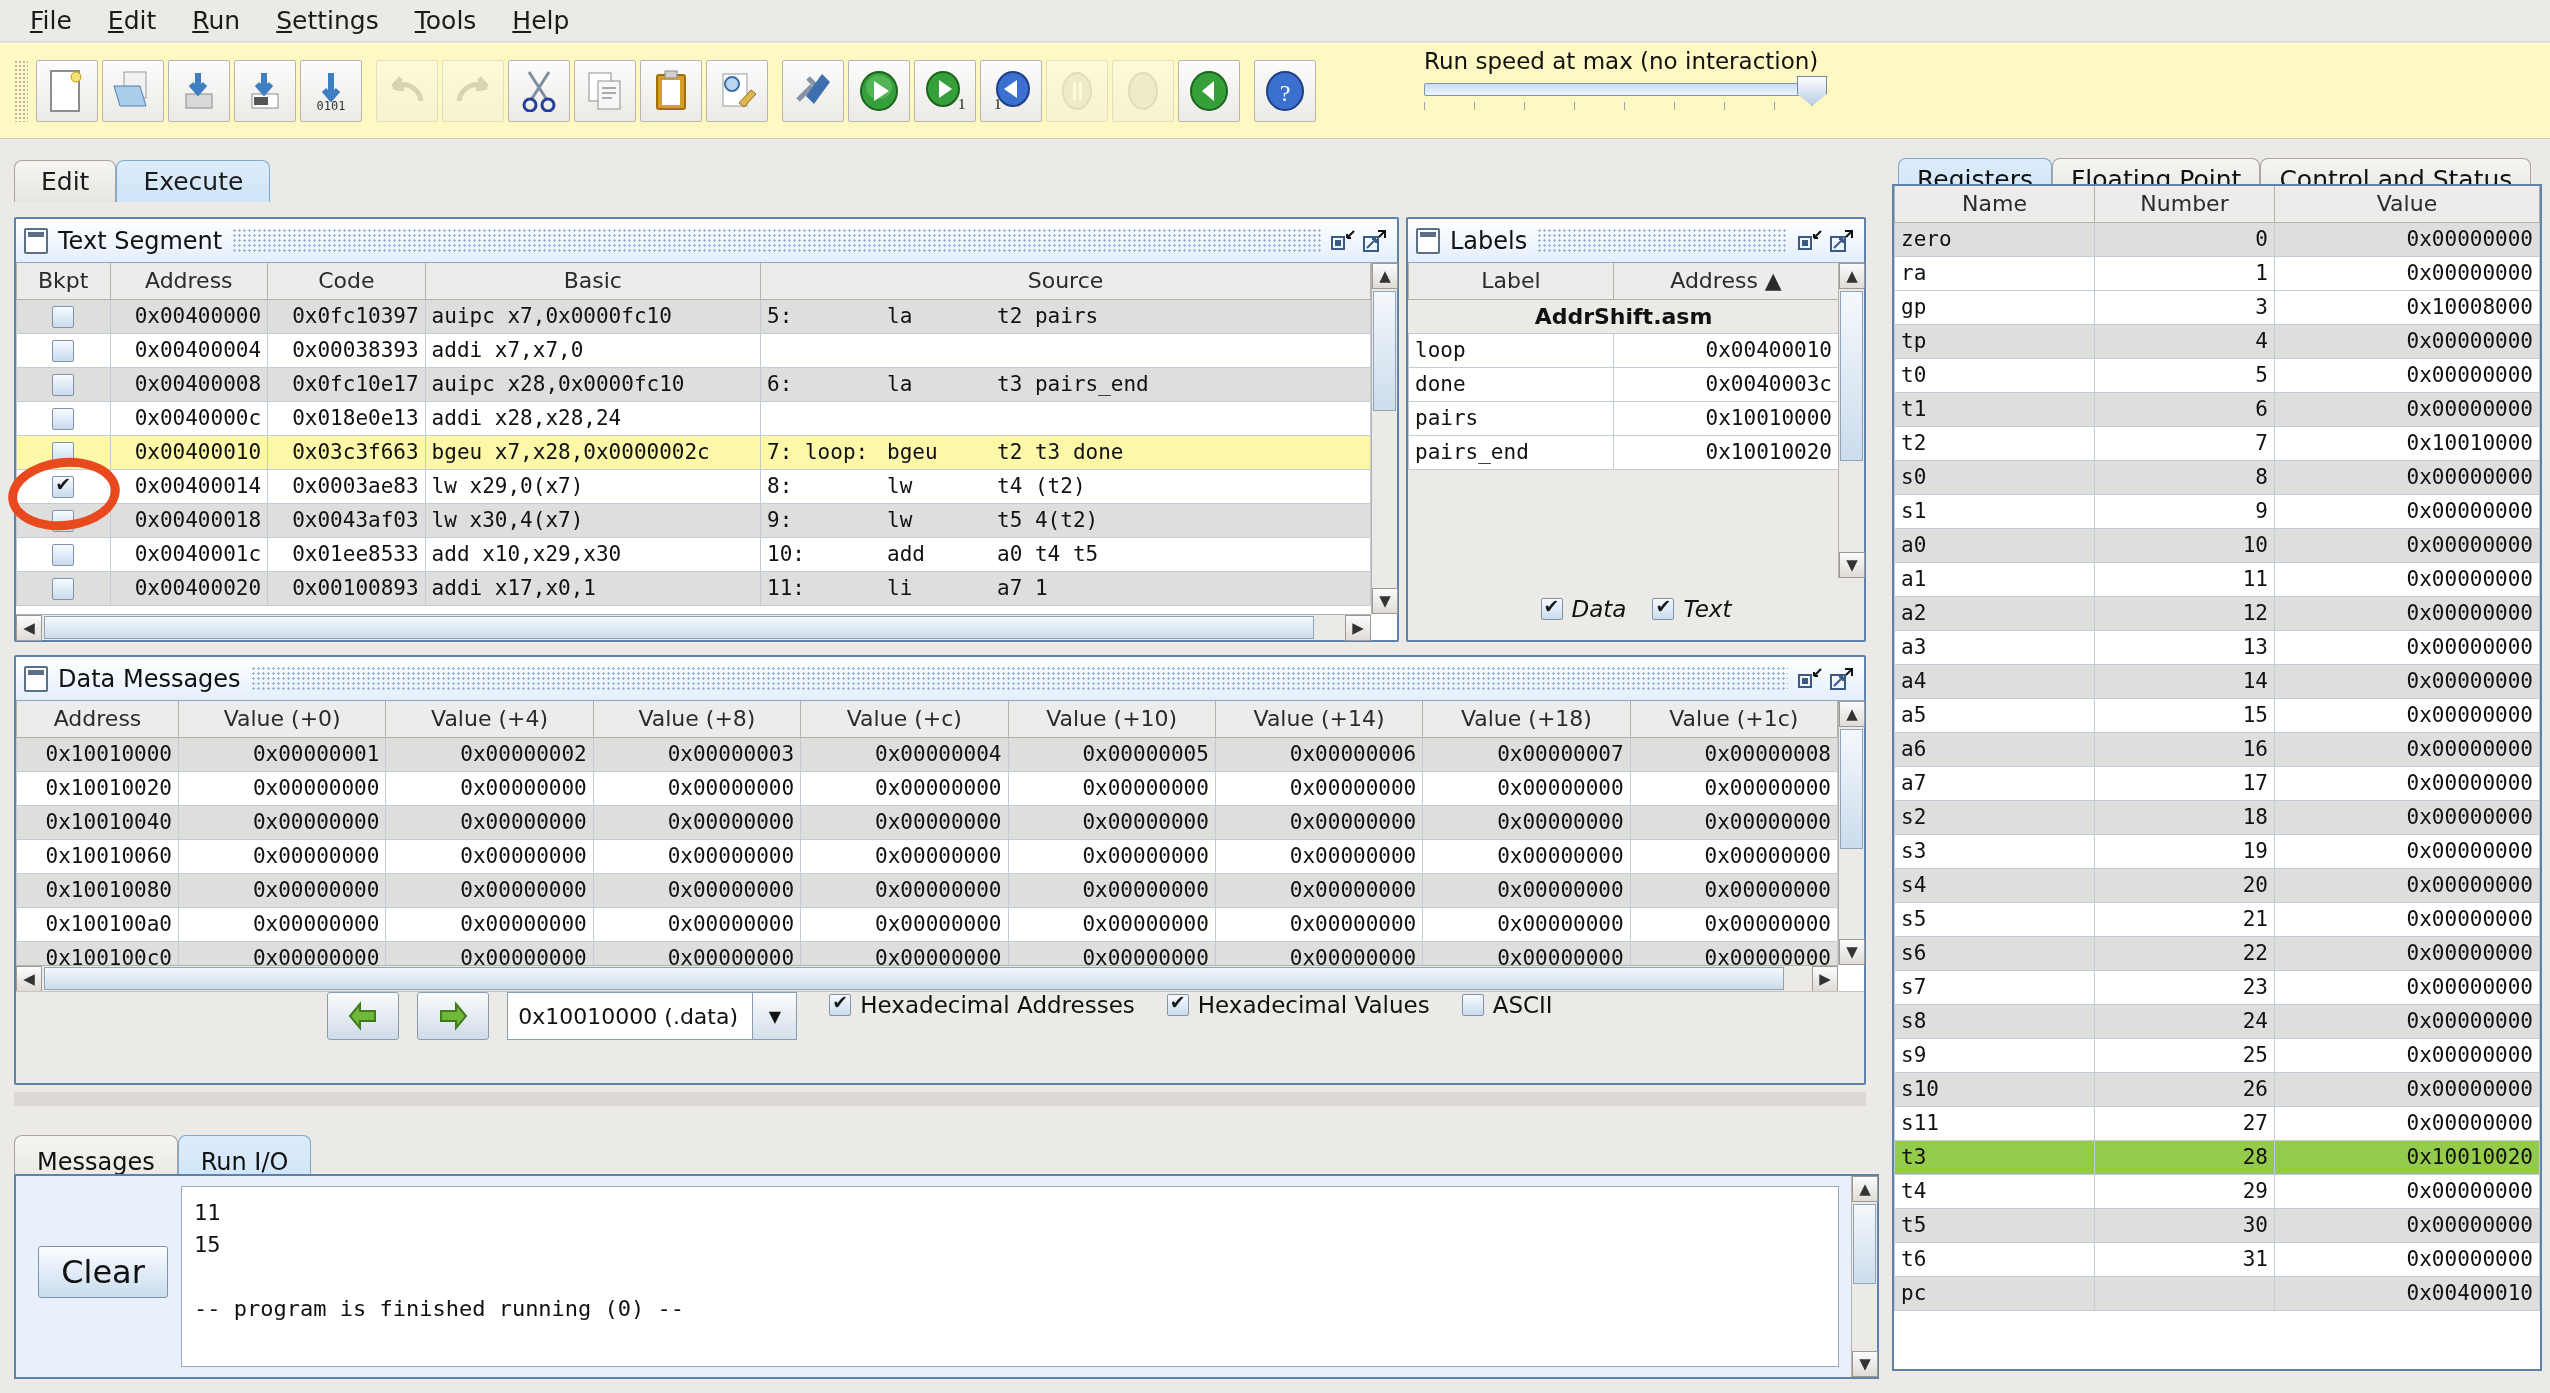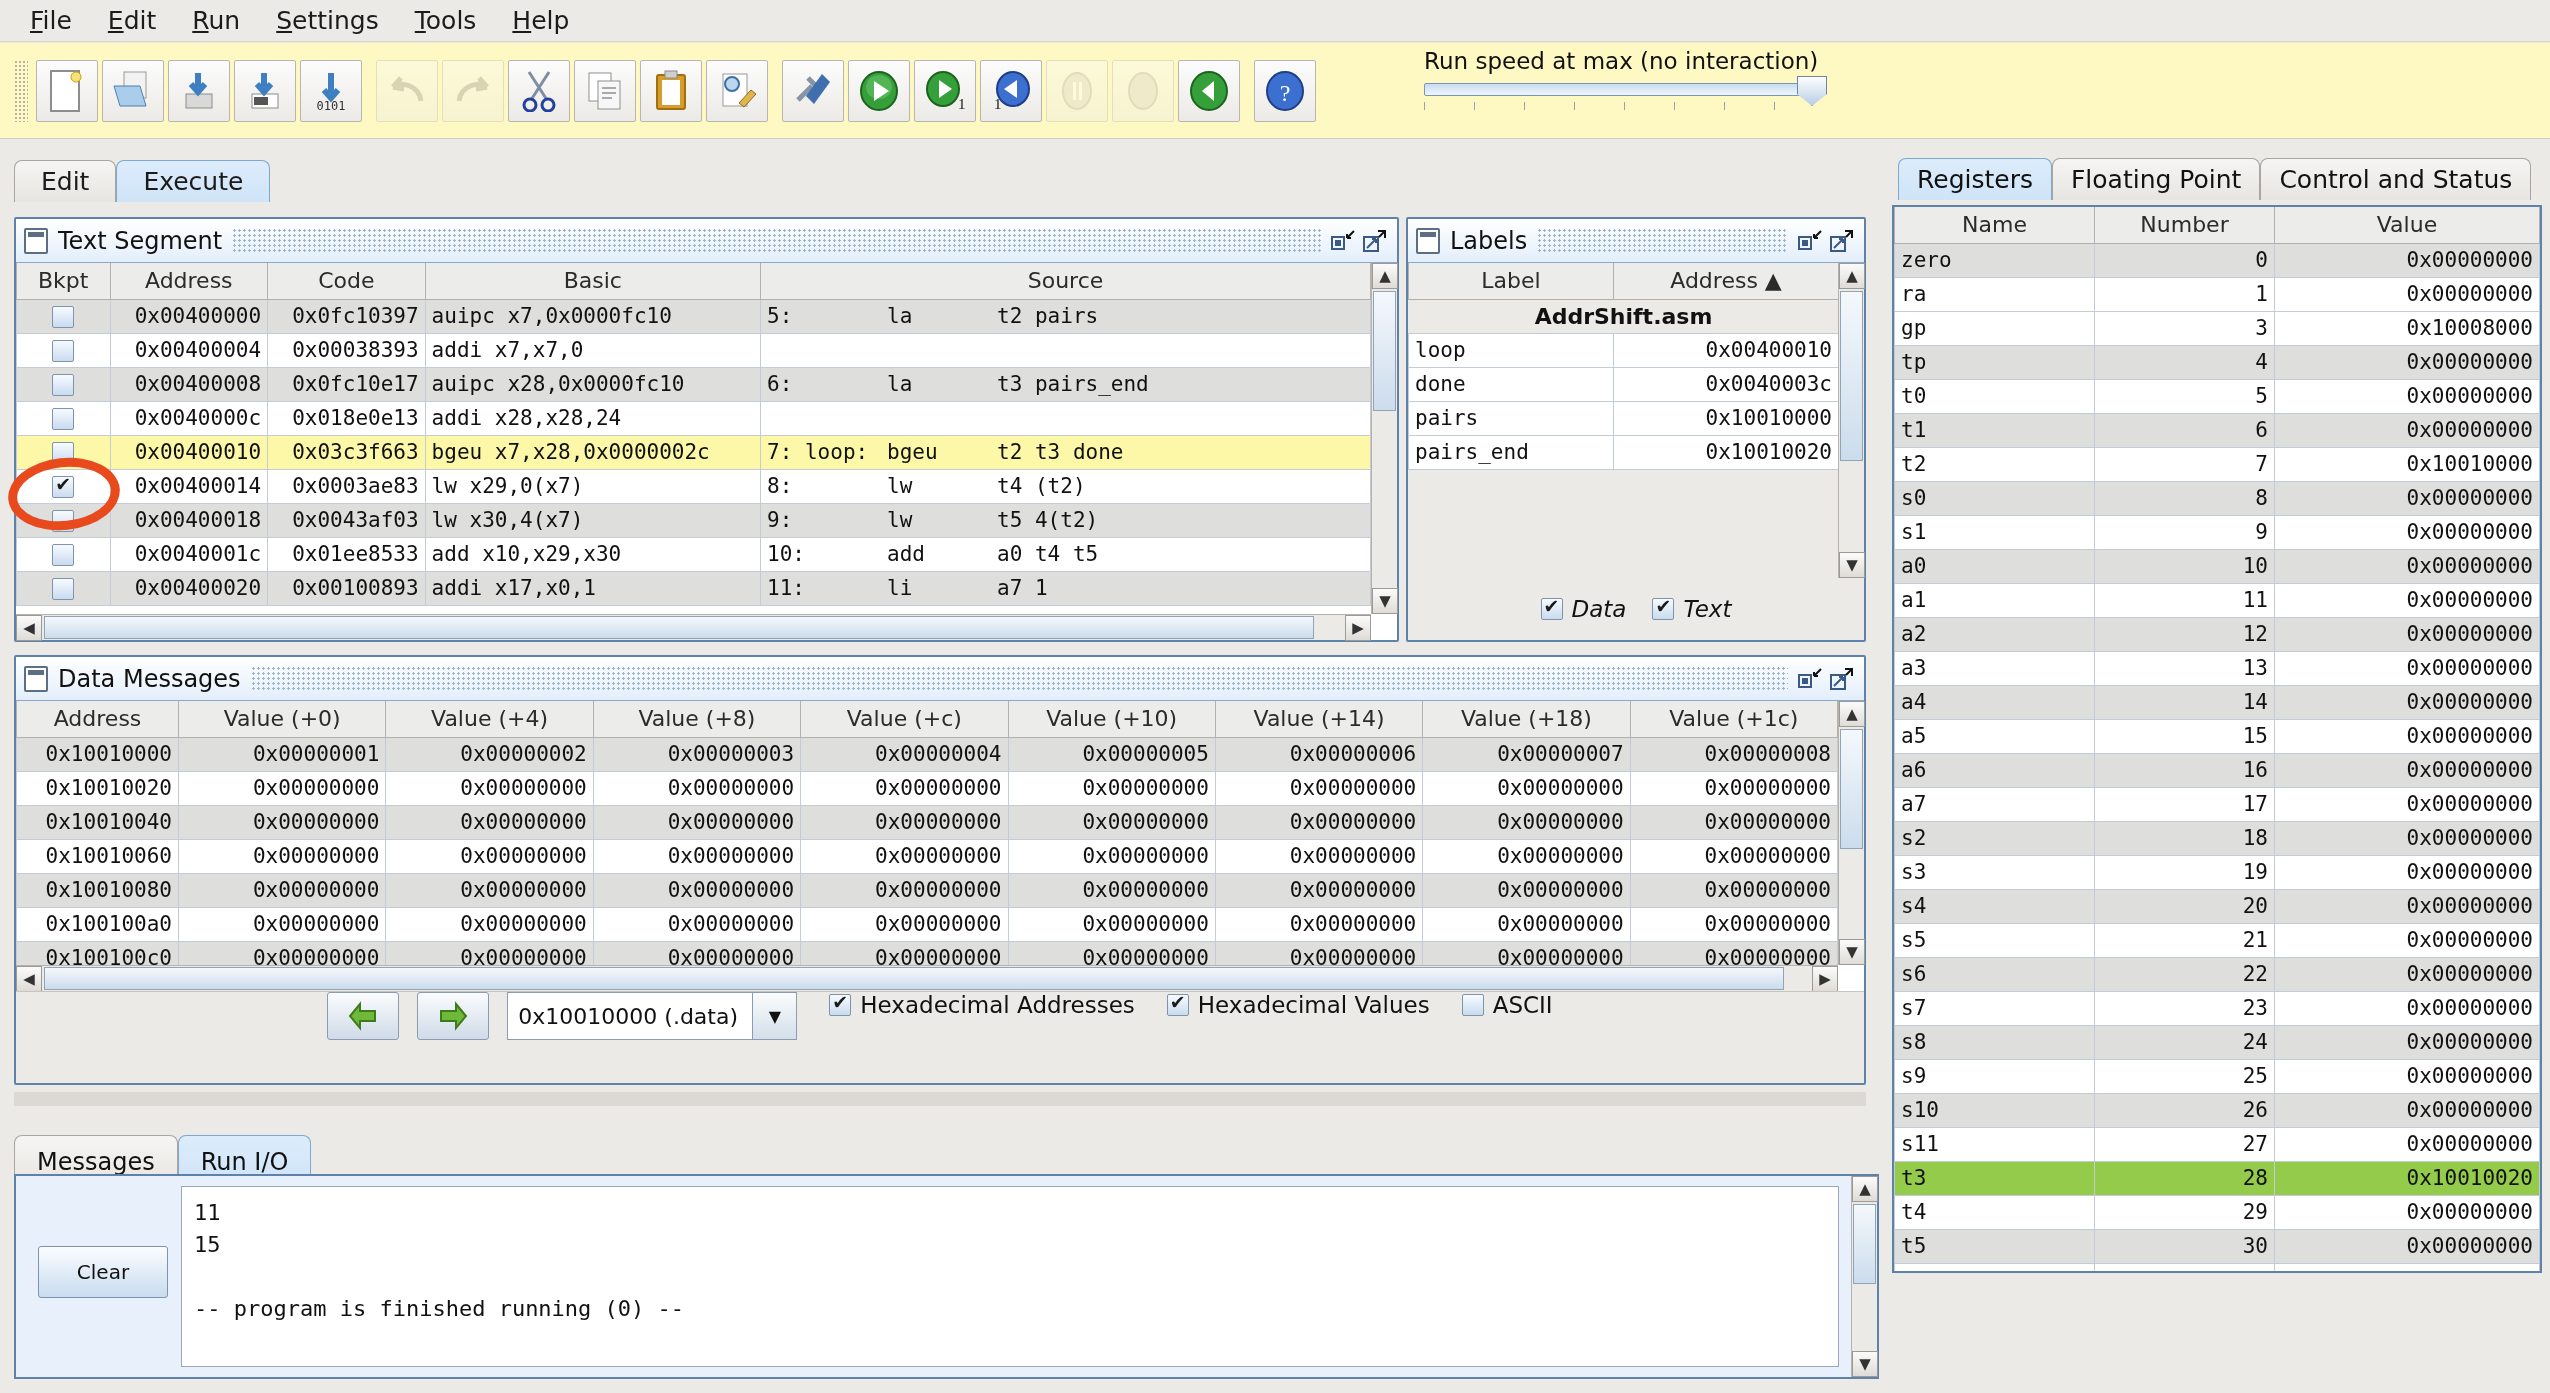--- a/index.html
+++ b/index.html
@@ -187,21 +187,21 @@
   }
   .btab.active { background: linear-gradient(#dcecfb, #cfe4f8); border-color: #7fa8cf; }
 
   .io-area {
     position: absolute; left: 14px; top: 1174px; width: 1865px; height: 205px;
     background: #e7f0fb; border: 2px solid #5f82ab;
   }
   .clear-btn {
     position: absolute; left: 22px; top: 70px; width: 130px; height: 52px;
     background: linear-gradient(#fbfdff, #c8dcef); border: 1px solid #7f93ac;
-    border-radius: 3px; font-size: 20px; color: #111;
+    border-radius: 3px; font-size: 32px; color: #111;
     display: flex; align-items: center; justify-content: center;
   }
   .io-text {
     position: absolute; left: 165px; top: 10px; right: 38px; bottom: 10px;
     background: #fff; border: 1px solid #9aa8b8;
     font-family: "DejaVu Sans Mono", monospace; font-size: 22px;
     color: #111; padding: 10px 12px; line-height: 1.45; overflow: hidden;
   }
 
   
@@ -781,21 +781,21 @@
       <div class="sb-arrow" style="bottom:0;">▼</div>
     </div>
   </div>
 
   <div class="rtabs">
     <div class="rtab active">Registers</div>
     <div class="rtab">Floating Point</div>
     <div class="rtab">Control and Status</div>
   </div>
 
-  <div style="position:absolute;left:1892px;top:205px;width:650px;height:1068px;background:#fff;border:2px solid #5f82ab;overflow:hidden;">
+  <div style="position:absolute;left:1892px;top:184px;width:650px;height:1187px;background:#fff;border:2px solid #5f82ab;overflow:hidden;">
     <table class="grid">
       <colgroup>
           <col style="width:200px">
           <col style="width:180px">
           <col>
         </colgroup>
       <thead>
         <tr>
           <th>Name</th>
           <th>Number</th>

